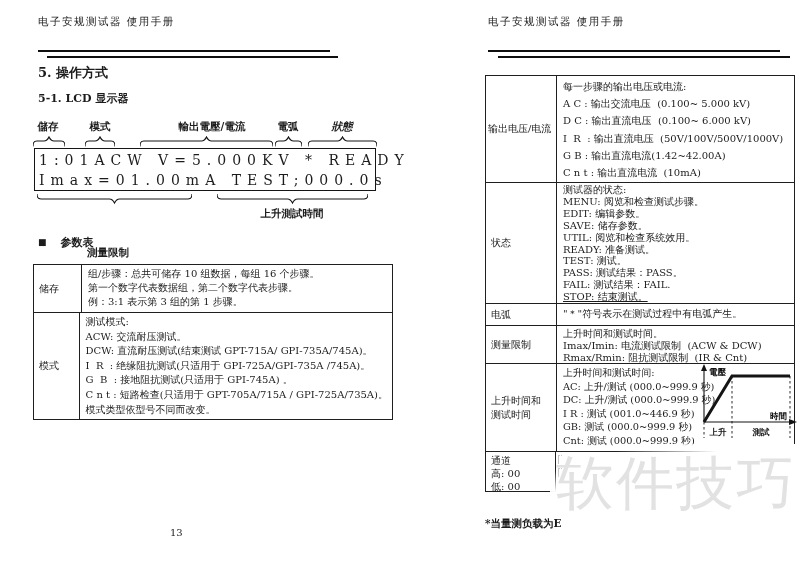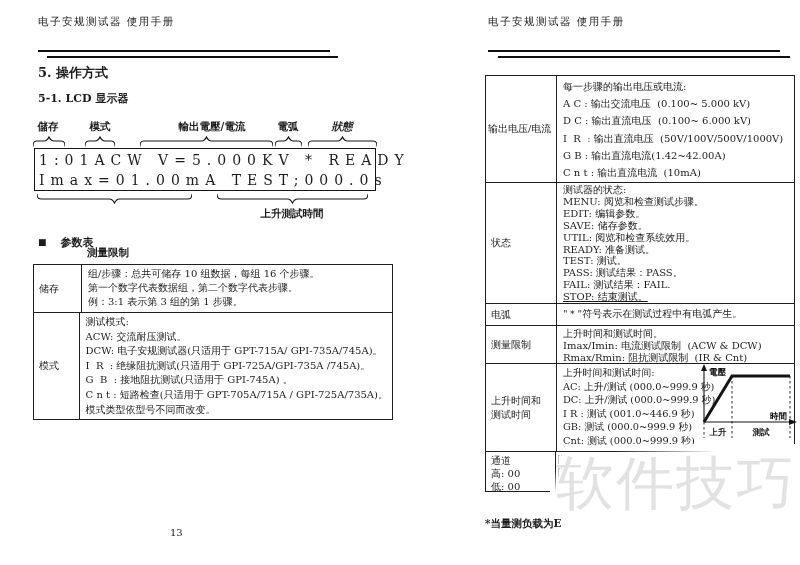--- a/index.html
+++ b/index.html
@@ -106,21 +106,21 @@
         <div class="cell-line">组/步骤：总共可储存 10 组数据，每组 16 个步骤。</div>
         <div class="cell-line">第一个数字代表数据组，第二个数字代表步骤。</div>
         <div class="cell-line">例：3:1 表示第 3 组的第 1 步骤。</div>
       </div>
     </div>
     <div class="prow" style="height:107px;">
       <div class="label-cell" style="width:48px;">模式</div>
       <div class="content-cell">
         <div class="cell-line">测试模式:</div>
         <div class="cell-line">ACW: 交流耐压测试。</div>
-        <div class="cell-line">DCW: 电子安规测试器(只适用于 GPT-715A/ GPI-735A/745A)。</div>
+        <div class="cell-line">DCW: 直流耐压测试(结束测试 GPT-715A/ GPI-735A/745A)。</div>
         <div class="cell-line">I  R  : 绝缘阻抗测试(只适用于 GPI-725A/GPI-735A /745A)。</div>
         <div class="cell-line">G  B  : 接地阻抗测试(只适用于 GPI-745A) 。</div>
         <div class="cell-line">C n t : 短路检查(只适用于 GPT-705A/715A / GPI-725A/735A)。</div>
         <div class="cell-line">模式类型依型号不同而改变。</div>
       </div>
     </div>
   </div>
 
   <div class="abs pgnum" style="left:170px; top:527px;">13</div>
 

